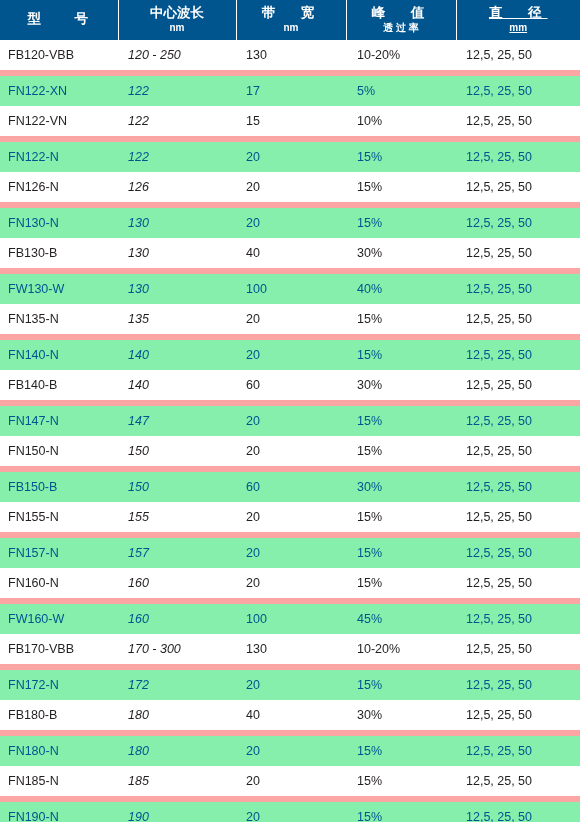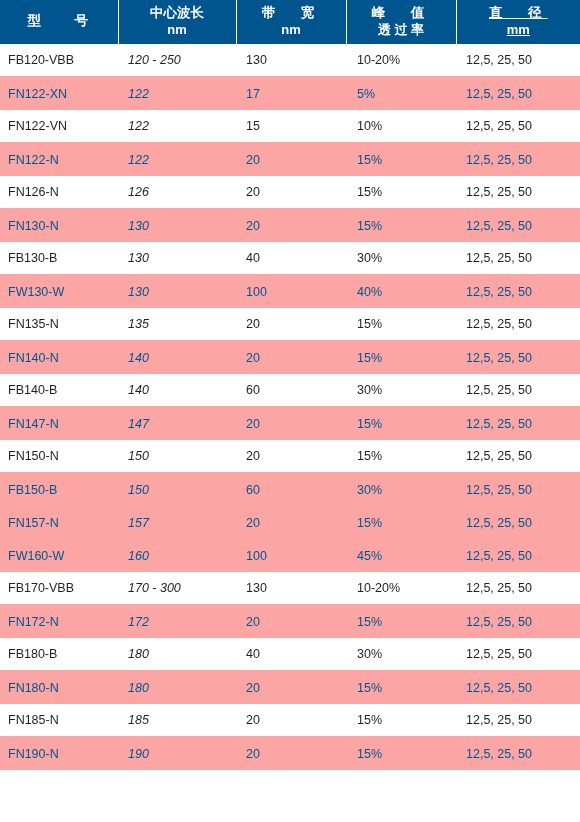--- a/index.html
+++ b/index.html
@@ -32,41 +32,41 @@
     padding: 5px 0 6px 0;
     vertical-align: middle;
     border-right: 1px solid #ffffff;
     line-height: 1.25;
   }
   thead th:last-child { border-right: none; text-decoration: underline; }
   thead th .sp { letter-spacing: 10px; margin-left: 8px; }
   thead th .sp2 { letter-spacing: 6px; }
   thead th .unit {
     display: block;
-    font-size: 13px;
+    font-size: 10px;
     font-weight: bold;
   }
 
   tbody tr { height: 33px; }
   tbody td {
     font-size: 12.5px;
     padding: 0 0 0 10px;
     vertical-align: middle;
     white-space: nowrap;
   }
   tbody tr.odd {
     background: #ffffff;
     color: #231f20;
   }
   tbody tr.even {
-    background: #fca5a5;
+    background: #86efac;
     color: #00558f;
   }
   tbody tr.odd td {
-    border-bottom: 3px solid #fca5a5;
+    border-bottom: 6px solid #fca5a5;
   }
   tbody tr.even td {
     border-bottom: none;
   }
   tbody td.col0 { padding-left: 8px; }
   tbody td.col1 { padding-left: 10px; font-style: italic; }
   tbody td.col2 { padding-left: 10px; }
   tbody td.col3 { padding-left: 11px; }
   tbody td.col4 { padding-left: 10px; }
 </style>
@@ -196,23 +196,37 @@
         <td class="col3">15%</td>
         <td class="col4">12,5, 25, 50</td>
       </tr>
       <tr class="even">
         <td class="col0">FB150-B</td>
         <td class="col1">150</td>
         <td class="col2">60</td>
         <td class="col3">30%</td>
         <td class="col4">12,5, 25, 50</td>
       </tr>
+      <tr class="odd">
+        <td class="col0">FN155-N</td>
+        <td class="col1">155</td>
+        <td class="col2">20</td>
+        <td class="col3">15%</td>
+        <td class="col4">12,5, 25, 50</td>
+      </tr>
       <tr class="even">
         <td class="col0">FN157-N</td>
         <td class="col1">157</td>
+        <td class="col2">20</td>
+        <td class="col3">15%</td>
+        <td class="col4">12,5, 25, 50</td>
+      </tr>
+      <tr class="odd">
+        <td class="col0">FN160-N</td>
+        <td class="col1">160</td>
         <td class="col2">20</td>
         <td class="col3">15%</td>
         <td class="col4">12,5, 25, 50</td>
       </tr>
       <tr class="even">
         <td class="col0">FW160-W</td>
         <td class="col1">160</td>
         <td class="col2">100</td>
         <td class="col3">45%</td>
         <td class="col4">12,5, 25, 50</td>

